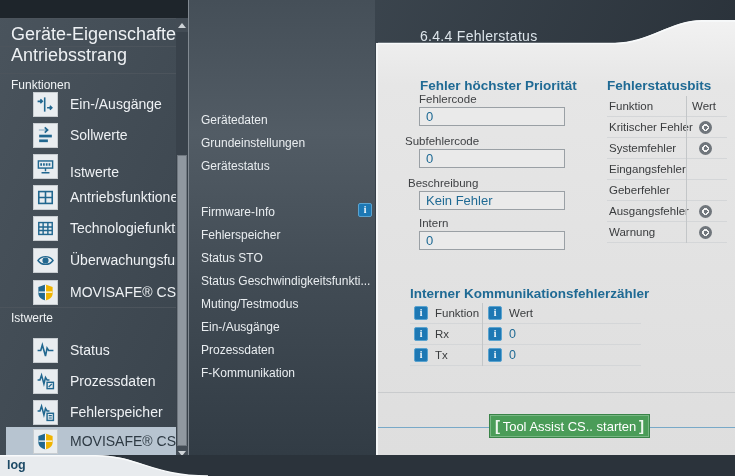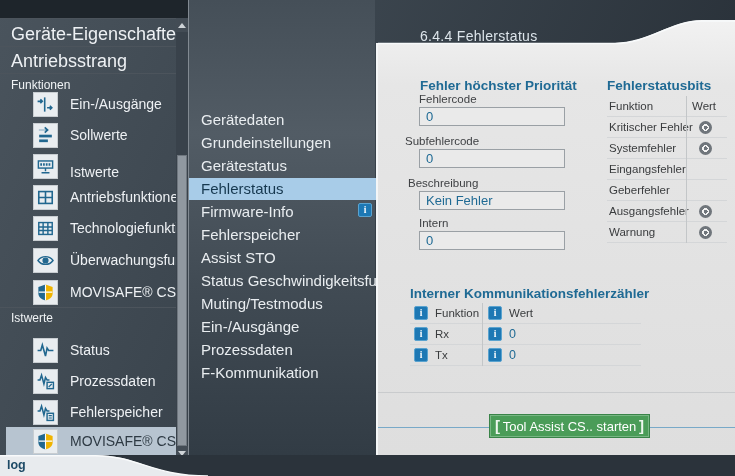--- a/index.html
+++ b/index.html
@@ -22,21 +22,21 @@
   .sbar{position:absolute;left:176px;top:18px;width:12px;height:442px;background:#39424b;}
   .sbar .thumb{position:absolute;left:1px;top:137px;width:10px;height:291px;background:#9098a0;border:1px solid #6f777f;box-sizing:border-box;}
   .sbar .btn{position:absolute;left:0;width:12px;height:14px;background:#434c55;display:flex;align-items:center;justify-content:center;}
   .tri-up{width:0;height:0;border-left:4px solid transparent;border-right:4px solid transparent;border-bottom:5px solid #ced3d7;}
   .tri-dn{width:0;height:0;border-left:4px solid transparent;border-right:4px solid transparent;border-top:5px solid #ced3d7;}
   
   .menu{position:absolute;left:188px;top:0;width:187px;height:476px;
         background:linear-gradient(180deg,#454f58 0%,#525c65 28%,#414b54 60%,#303a43 100%);
         border-left:1px solid #828a92;box-sizing:border-box;}
   .menu-item{position:absolute;left:0;width:187px;height:22px;line-height:22px;padding-left:12px;
-             box-sizing:border-box;color:#e9edf0;font-size:15px;white-space:nowrap;overflow:hidden;cursor:default;}
+             box-sizing:border-box;color:#e9edf0;font-size:12px;white-space:nowrap;overflow:hidden;cursor:default;}
   .menu-item.sel{background:#a8cce8;color:#16384f;}
   .ibadge{width:14px;height:14px;background:#1d78b4;border:1px solid #5aa3cf;box-sizing:border-box;border-radius:2px;
           color:#fff;font-size:9.5px;font-weight:bold;display:inline-flex;align-items:center;justify-content:center;
           font-family:"Liberation Serif",serif;}
   .menu .ibadge{position:absolute;left:169px;top:203px;}
   
   .panel{position:absolute;left:378px;top:20px;width:357px;height:435px;
          background:linear-gradient(180deg,#f2f2f2 0%,#e6e6e6 15%,#dedede 100%);
          clip-path:path('M0 23 H237 C270 23 293 0 324 0 H357 V435 H0 Z');}
   .panel-edge{position:absolute;left:376px;top:43px;width:2px;height:412px;background:#f4f6f7;}
@@ -76,21 +76,21 @@
 <body>
 
 <div class="app">
 
   <div class="topstrip"></div>
 
   <div class="sidebar">
     <div class="sep" style="top:18px"></div>
     <div class="nav-row" style="top:24px">Geräte-Eigenschaften</div>
     <div class="sep" style="top:46px"></div>
-    <div class="nav-row" style="top:51px">Antriebsstrang</div>
+    <div class="nav-row" style="top:45px">Antriebsstrang</div>
     <div class="sep" style="top:73px"></div>
     <div class="sec-row" style="top:78px">Funktionen</div>
 
     <div class="ico-box" style="top:92px">
       <svg width="19" height="19" viewBox="0 0 24 24" fill="none" stroke="#21678f" stroke-width="2">
         <path d="M11 3v18"></path>
           <path d="M2 8h6M5.5 5.5L8 8l-2.5 2.5"></path>
           <path d="M14 16h6M17.5 13.5L20 16l-2.5 2.5"></path>
       </svg>
     </div>
@@ -194,25 +194,24 @@
     <div class="thumb"></div>
     <div class="btn" style="top:428px">
         <div class="tri-dn"></div>
       </div>
   </div>
 
   <div class="menu">
     <div class="menu-item" style="top:109px">Gerätedaten</div>
     <div class="menu-item" style="top:132px">Grundeinstellungen</div>
     <div class="menu-item" style="top:155px">Gerätestatus</div>
-    <div class="menu-item sel" style="top:178px">Fehlerstatus</div>
     <div class="menu-item" style="top:201px">Firmware-Info</div>
     <span class="ibadge">i</span>
     <div class="menu-item" style="top:224px">Fehlerspeicher</div>
-    <div class="menu-item" style="top:247px">Assist STO</div>
+    <div class="menu-item" style="top:247px">Status STO</div>
     <div class="menu-item" style="top:270px">Status Geschwindigkeitsfunkti...</div>
     <div class="menu-item" style="top:293px">Muting/Testmodus</div>
     <div class="menu-item" style="top:316px">Ein-/Ausgänge</div>
     <div class="menu-item" style="top:339px">Prozessdaten</div>
     <div class="menu-item" style="top:362px">F-Kommunikation</div>
   </div>
 
   <div class="panel"></div>
   <svg class="curve-line" width="357" height="26">
     <path d="M0 23.5 H237 C270 23.5 293 1 324 1 H357" stroke="#f8fafb" stroke-width="1.6" fill="none"></path>

